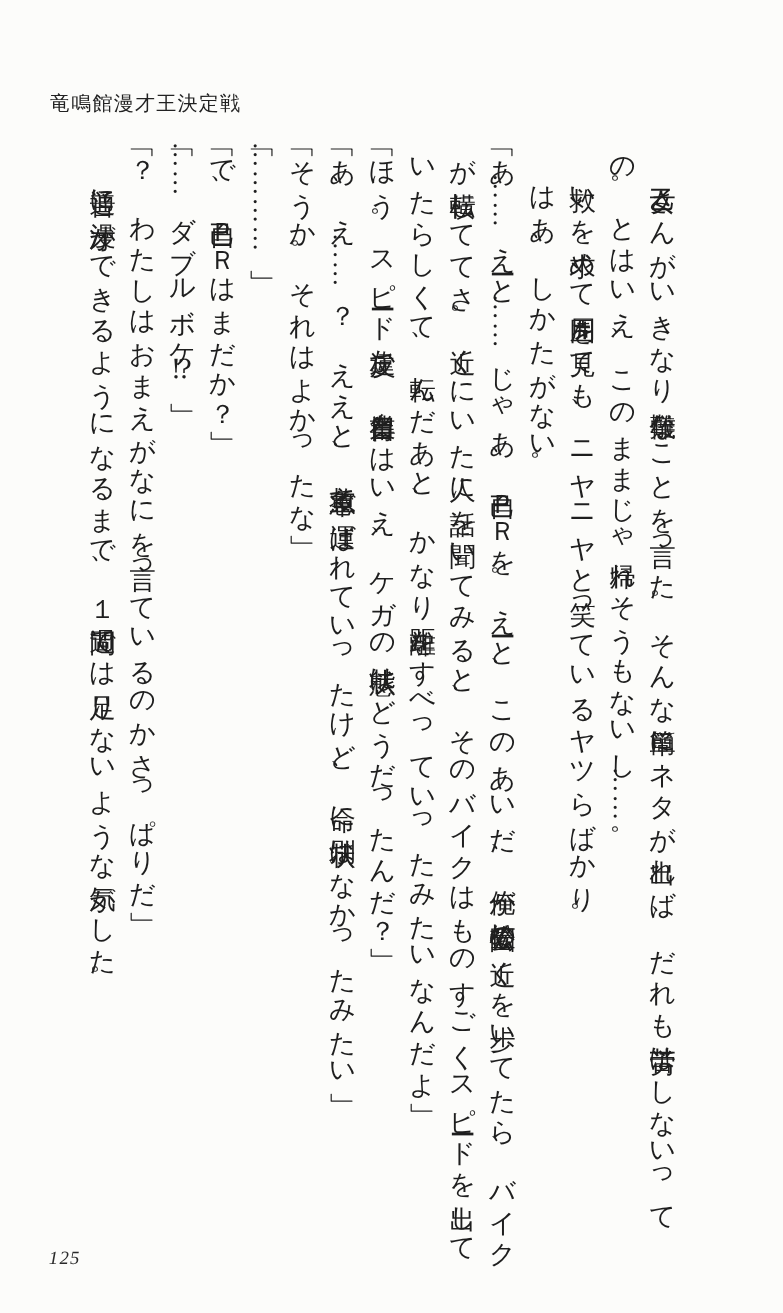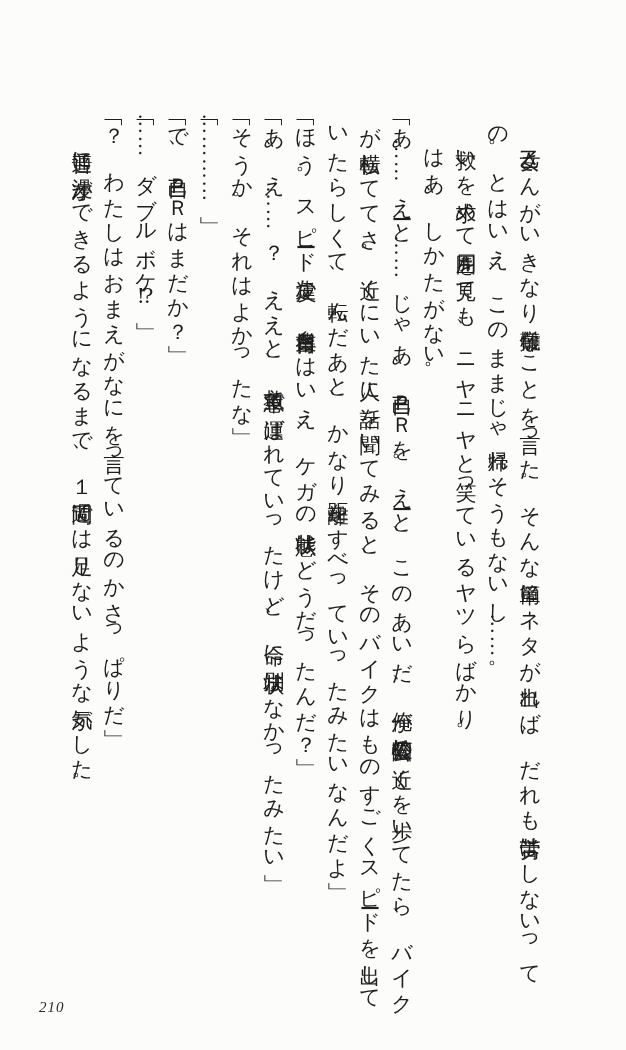--- a/index.html
+++ b/index.html
@@ -52,31 +52,32 @@
     font-style: italic;
     color: #2a2a2a;
     letter-spacing: 1px;
   }
 </style>
 </head>
 <body>
 
 <div class="page">
 
+  <div class="running-header">竜鳴館漫才王決定戦</div>
 
   <div class="text-block">
     <p class="indent">乙女さんがいきなり難儀なことを言った。そんな簡単にネタが出れば、だれも苦労はしないっての。とはいえ、このままじゃ帰れそうもないし……。</p>
     <p class="indent">救いを求めて周囲を見ても、ニヤニヤと笑っているヤツらばかり。</p>
     <p class="indent">はあ、しかたがない。</p>
     <p>「あ……えーと……じゃあ、自己ＰＲを。えーと、このあいだ、俺が松笠公園の近くを歩いてたら、バイクが横転しててさ。近くにいた人に話を聞いてみると、そのバイクはものすごくスピードを出していたらしくて、転んだあと、かなり距離をすべっていったみたいなんだよ」</p>
     <p>「ほう。スピード違反か。自業自得とはいえ、ケガの状態はどうだったんだ？」</p>
     <p>「あ、え……？　ええと、救急車で運ばれていったけど、命に別状はなかったみたい」</p>
     <p>「そうか。それはよかったな」</p>
     <p>「…………」</p>
     <p>「で、自己ＰＲはまだか？」</p>
     <p>「……ダブルボケ⁉」</p>
     <p>「？　わたしはおまえがなにを言っているのかさっぱりだ」</p>
     <p class="indent">普通に漫才ができるようになるまで、１週間では足りないような気がした。</p>
   </div>
 
-  <div class="page-number">210</div>
+  <div class="page-number">125</div>
 
 </div>
 
 </body></html>

